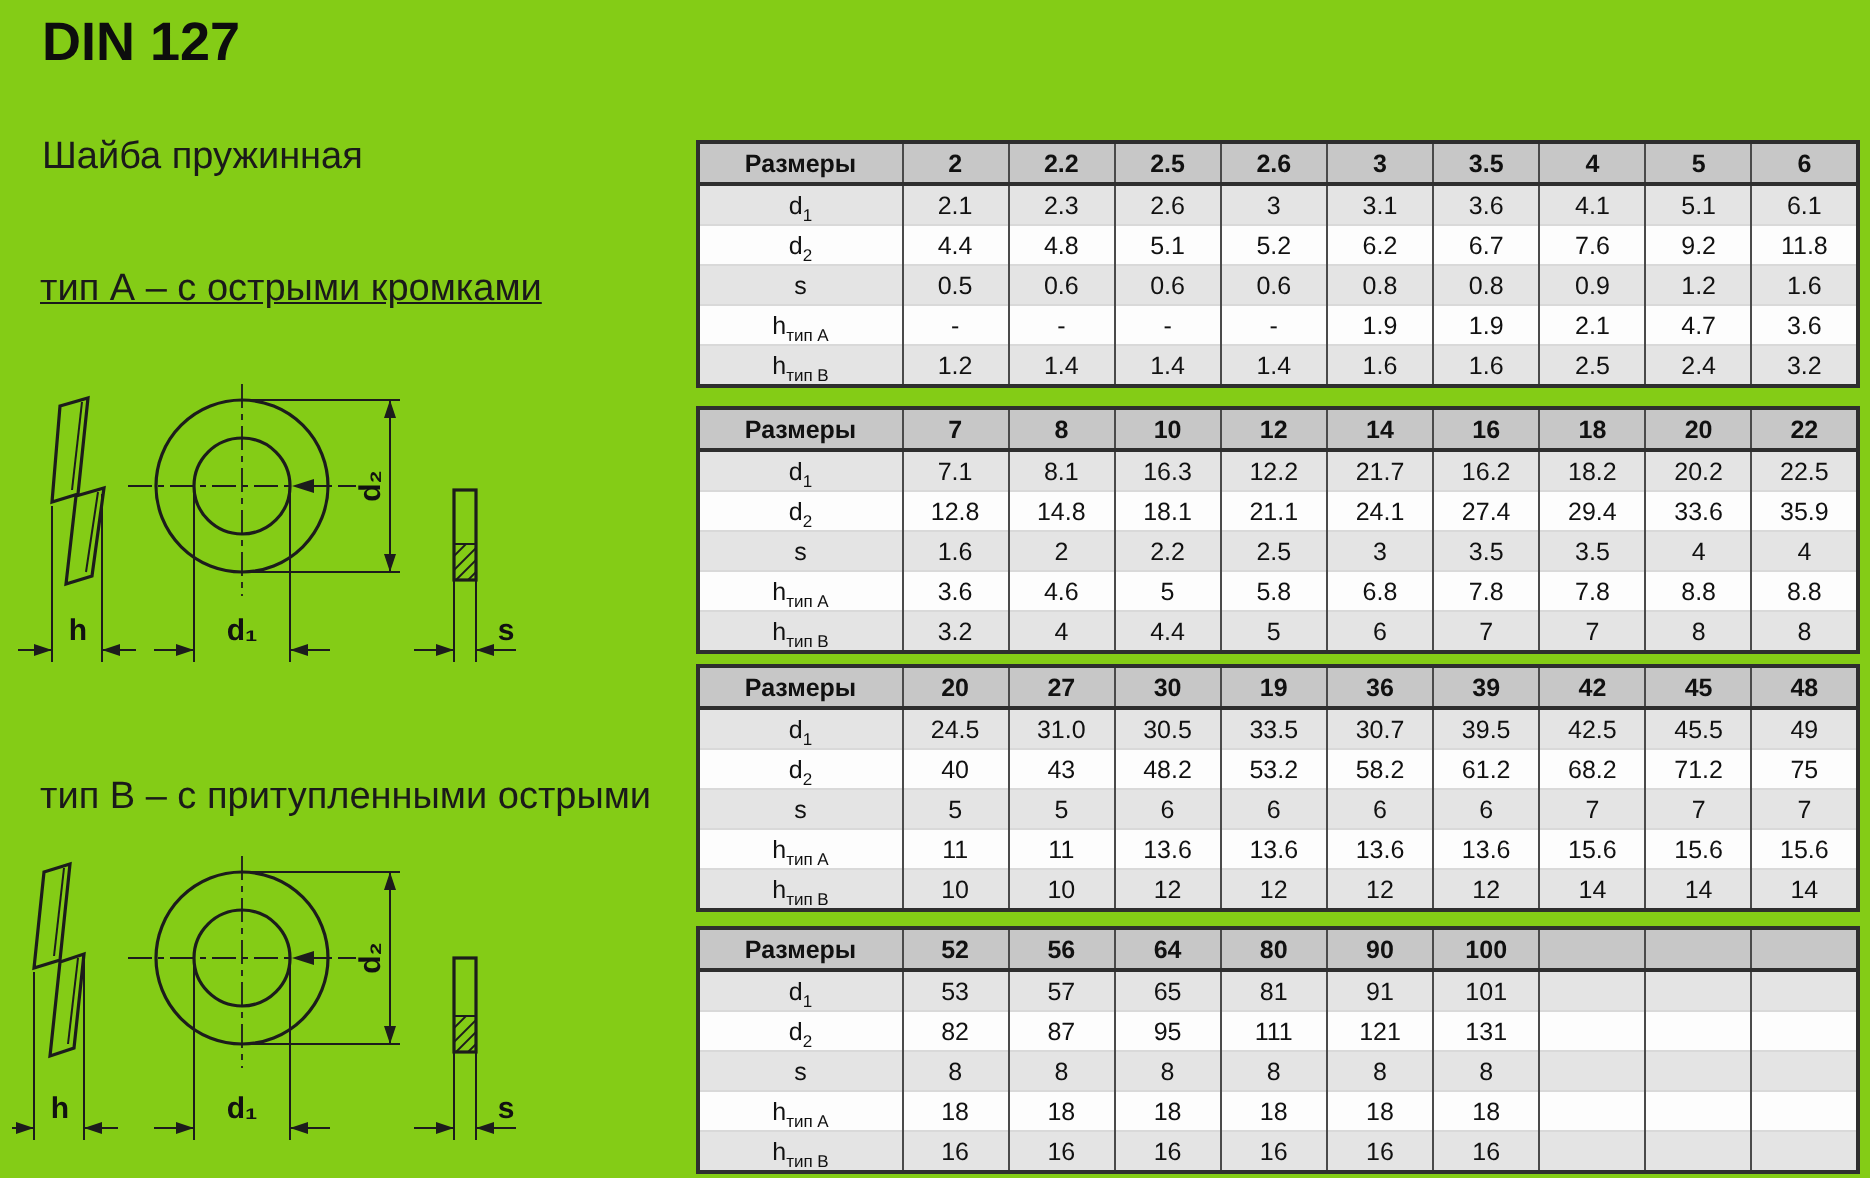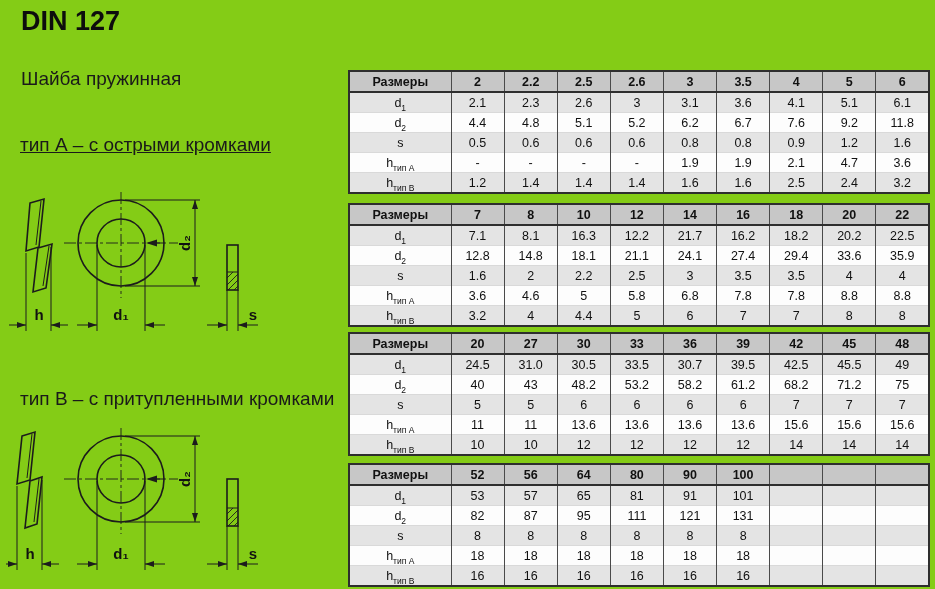--- a/index.html
+++ b/index.html
@@ -112,21 +112,21 @@
 
     <g>
       <line class="thin" x1="201" y1="135" x2="221" y2="135"></line>
       <path class="ah" d="M221,135 l-9,-3 v6 z"></path>
       <line class="thin" x1="232" y1="135" x2="252" y2="135"></line>
       <path class="ah" d="M232,135 l9,-3 v6 z"></path>
       <text x="247" y="130" text-anchor="middle">s</text>
     </g>
   </svg>
 
-  <div class="type-caption" id="caption-b">тип B – с притупленными кромками</div>
+  <div class="type-caption" id="caption-b">тип B – с притупленными острыми</div>
 
   <svg class="drawing" id="drawing-b" width="290" height="155" viewBox="0 0 290 155">
 
     <g>
       <polygon class="thick" points="16,12 29,8 24,56 11,60"></polygon>
       <line class="thin" x1="26" y1="10" x2="21" y2="54"></line>
       <polygon class="thick" points="24,57 36,53 31,100 19,104"></polygon>
       <line class="thin" x1="33" y1="55" x2="28" y2="98"></line>
       <line class="thin" x1="11" y1="62" x2="11" y2="146"></line>
       <line class="thin" x1="36" y1="56" x2="36" y2="146"></line>
@@ -383,21 +383,21 @@
           <col>
           <col>
           <col>
         </colgroup>
         <thead>
           <tr>
             <th>Размеры</th>
             <th>20</th>
             <th>27</th>
             <th>30</th>
-            <th>33</th>
+            <th>19</th>
             <th>36</th>
             <th>39</th>
             <th>42</th>
             <th>45</th>
             <th>48</th>
           </tr>
         </thead>
         <tbody>
           <tr>
             <td>d<sub>1</sub></td>

